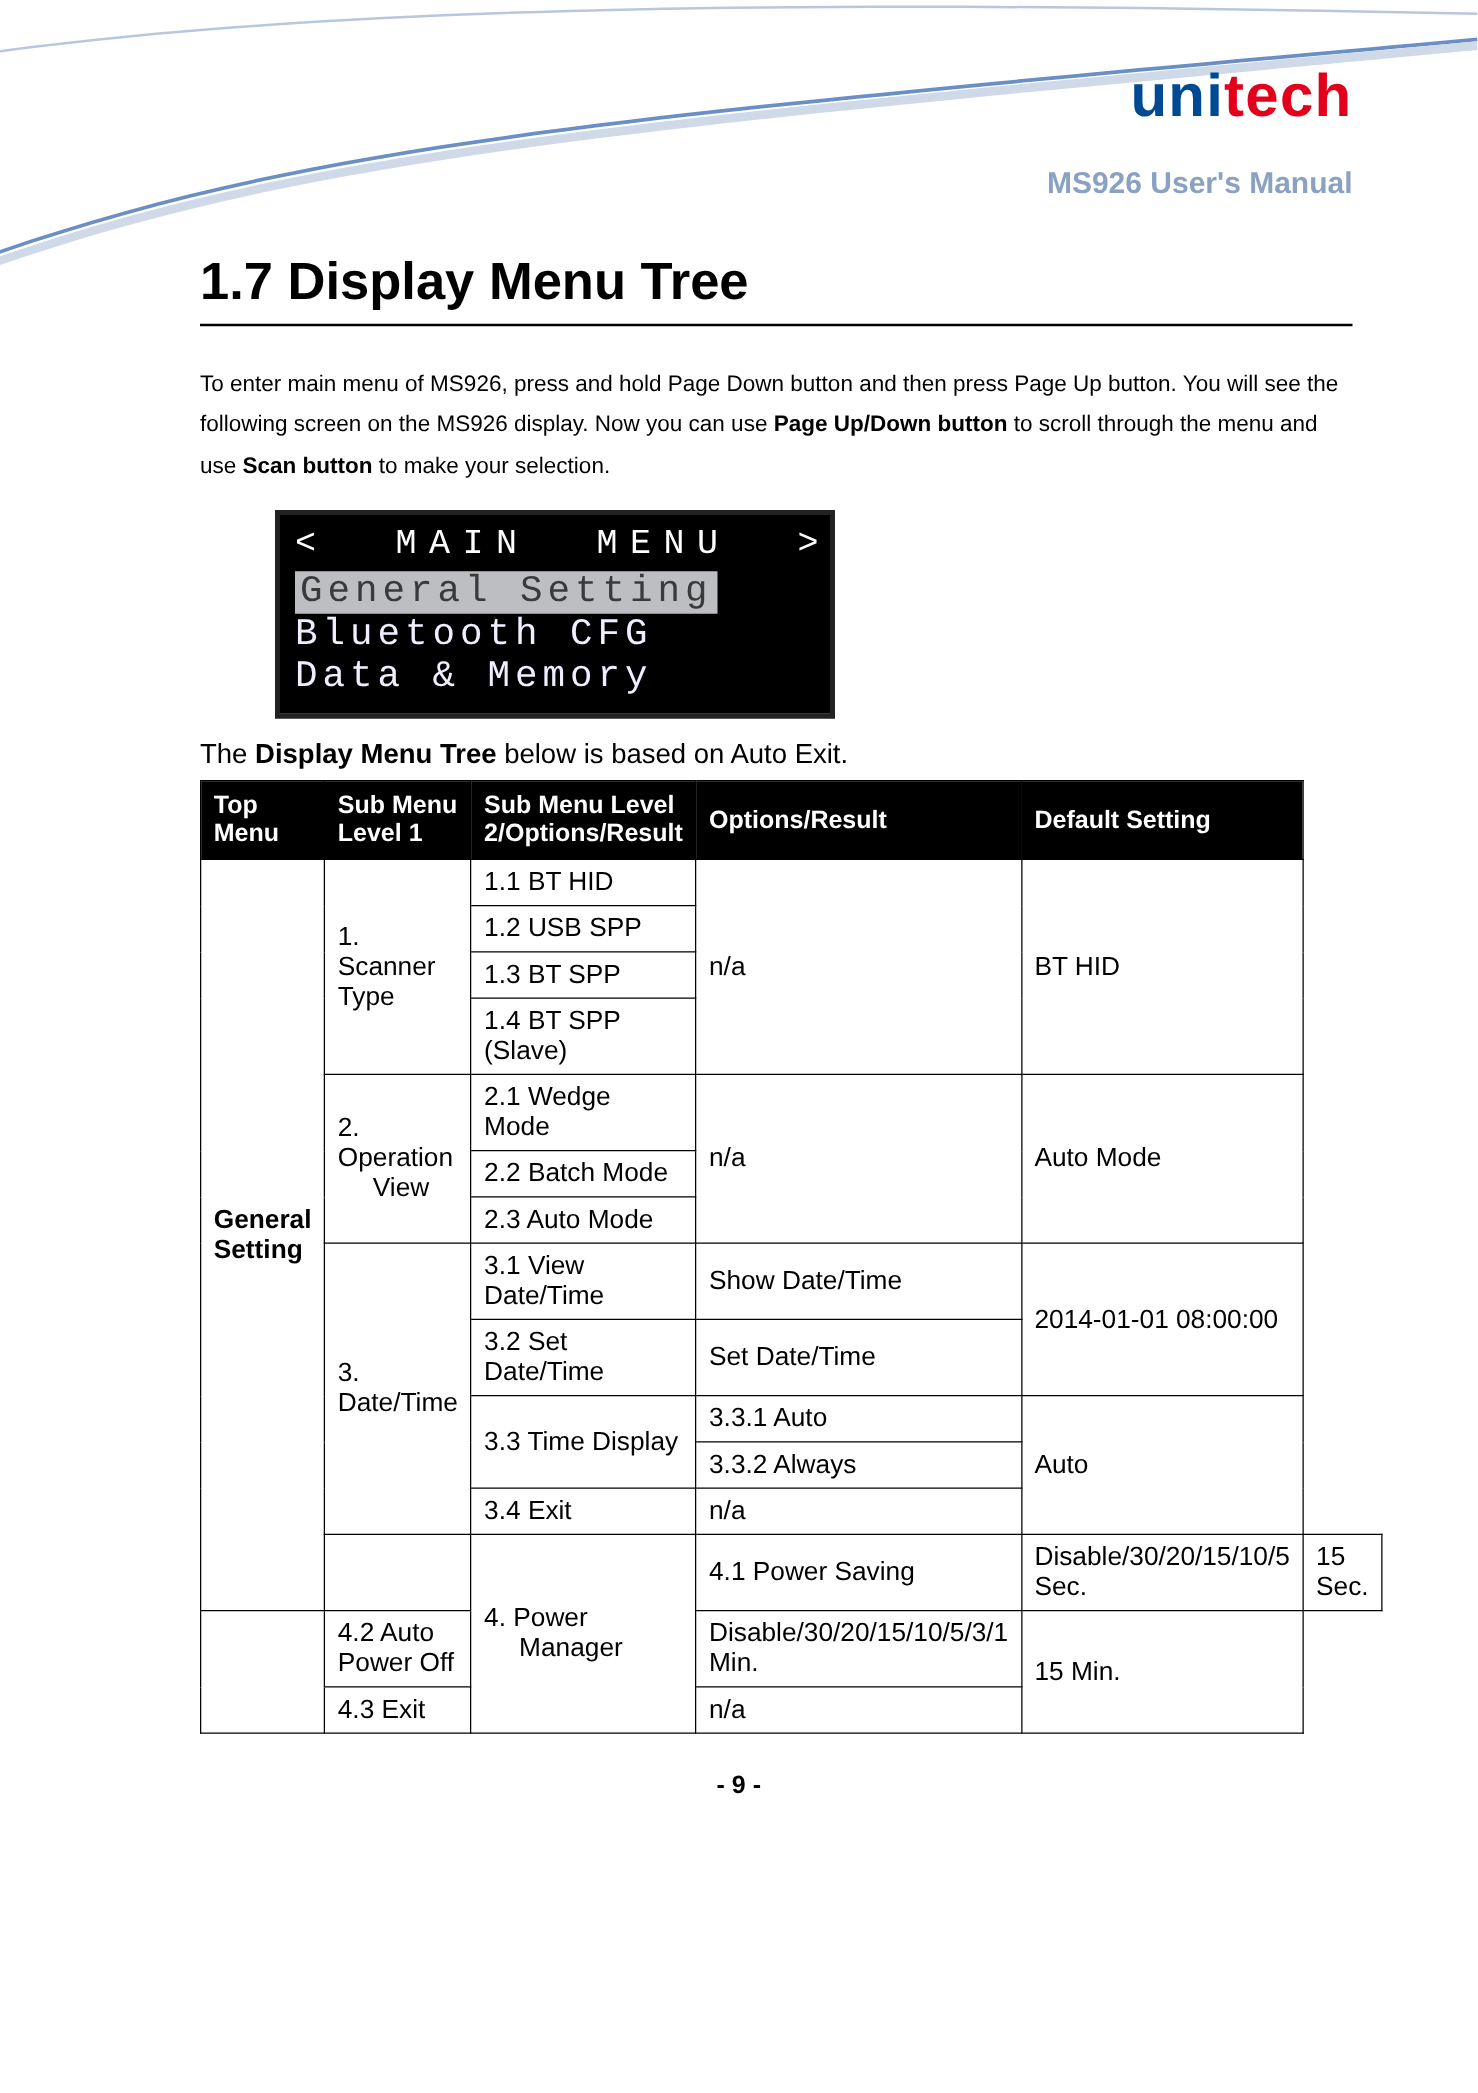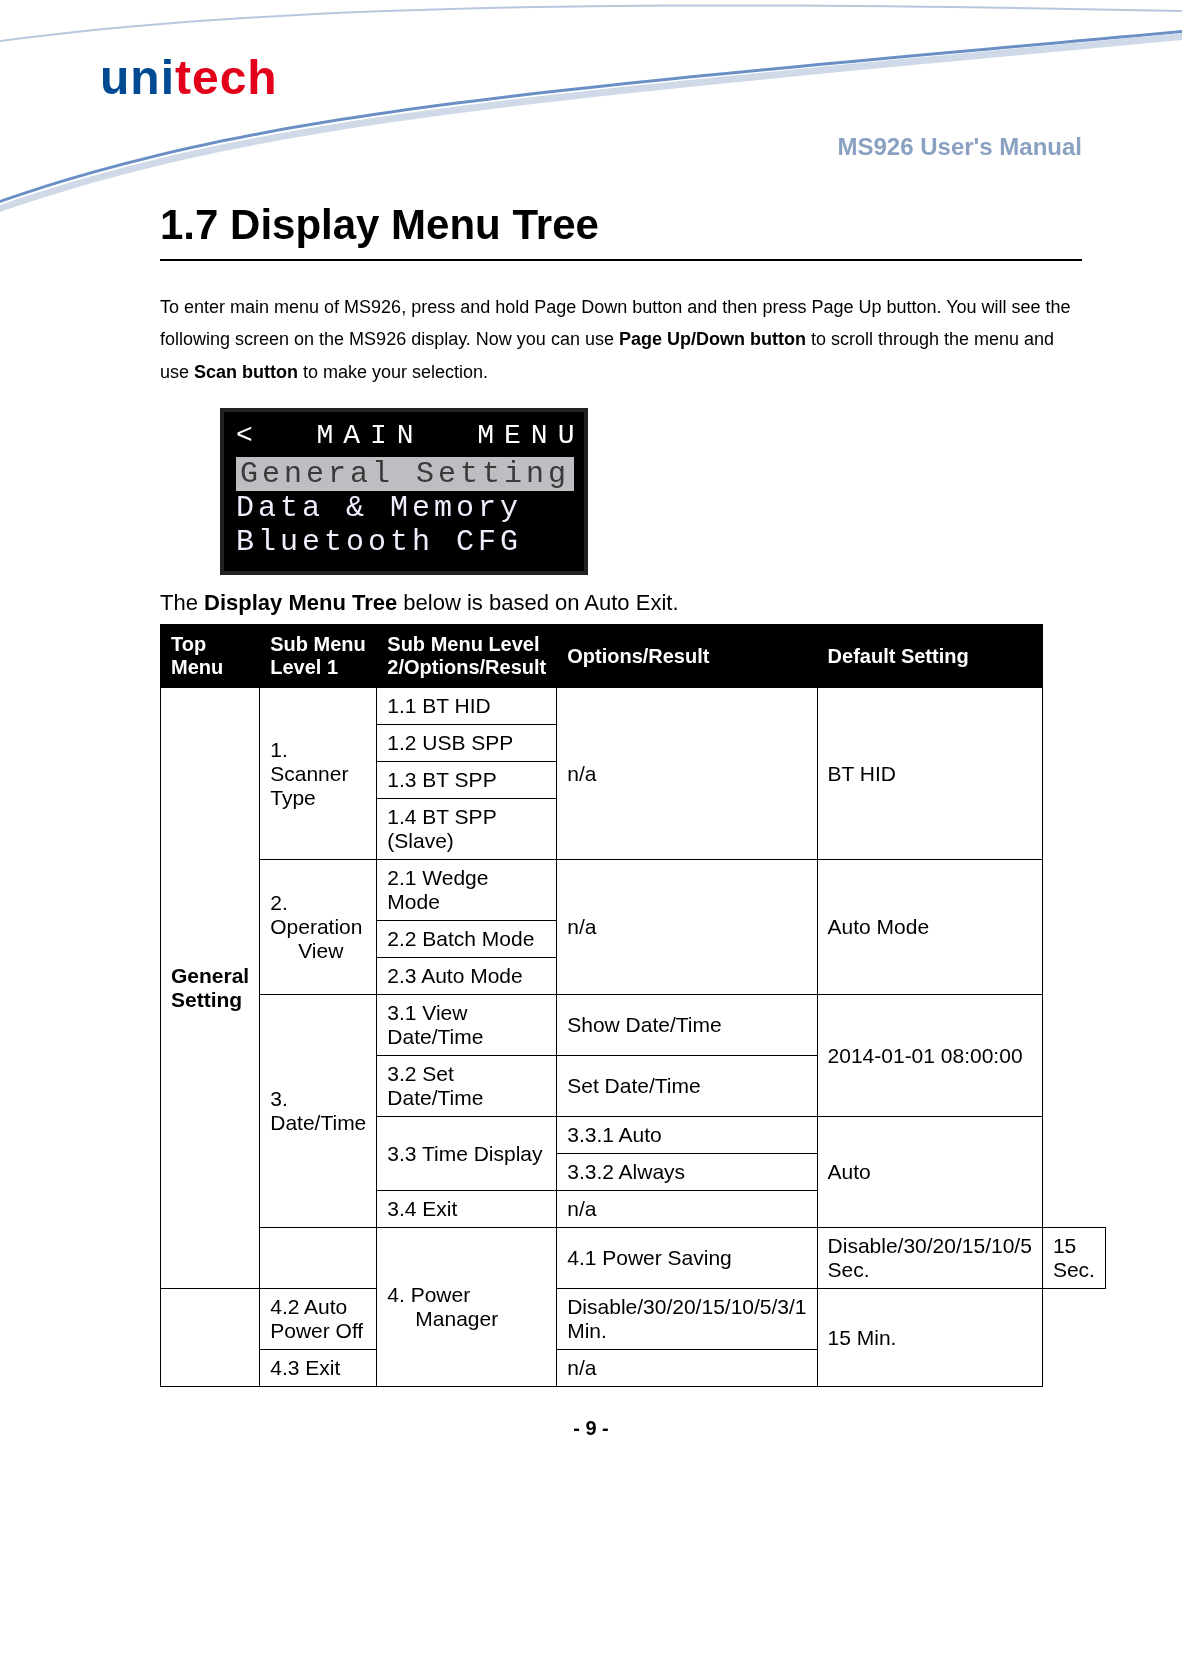--- a/index.html
+++ b/index.html
@@ -20,20 +20,21 @@
   .header-swoosh {
     position: absolute;
     top: 0; left: 0; right: 0;
     height: 220px;
     pointer-events: none;
   }
   .logo {
     position: relative;
     z-index: 2;
     margin-top: 10px;
+    text-align: right;
   }
   .logo .brand {
     font-size: 48px;
     font-weight: bold;
     letter-spacing: 1px;
   }
   .logo .brand .uni { color: #004a93; }
   .logo .brand .tech { color: #e2001a; }
   .logo .tag {
     font-size: 14px;
@@ -61,21 +62,21 @@
     border-top: 2px solid #000;
     margin: 10px 0 30px 0;
   }
   .intro {
     font-size: 18px;
     line-height: 1.8;
   }
   .intro .bold { font-weight: bold; }
   .lcd {
     margin: 20px 0 15px 60px;
-    width: 368px;
+    width: 448px;
     background: linear-gradient(#000 0%, #000 100%);
     border: 4px solid #222;
     padding: 8px 12px 12px 12px;
     box-sizing: border-box;
   }
   .lcd .row {
     font-family: "Courier New", monospace;
     font-size: 30px;
     letter-spacing: 4px;
     color: #eef;
@@ -156,22 +157,22 @@
     <h1 class="section">1.7 Display Menu Tree</h1>
     <hr class="rule">
 
     <p class="intro">
       <span>To enter main menu of MS926, press and hold Page Down button and then press Page Up button. You will see the following screen on the MS926 display. Now you can use </span><span class="bold">Page Up/Down button</span><span> to scroll through the menu and use </span><span class="bold">Scan button</span><span> to make your selection.</span>
     </p>
 
     <div class="lcd">
       <div class="row title-row">&lt;  MAIN  MENU  &gt;</div>
       <div class="row"><span class="sel">General Setting</span></div>
+      <div class="row">Bluetooth CFG</div>
       <div class="row">Data &amp; Memory</div>
-      <div class="row">Bluetooth CFG</div>
     </div>
 
     <p class="caption">
       <span>The </span><b>Display Menu Tree</b><span> below is based on Auto Exit.</span>
     </p>
 
     <table class="menu">
       <thead>
         <tr>
           <th>Top Menu</th>

